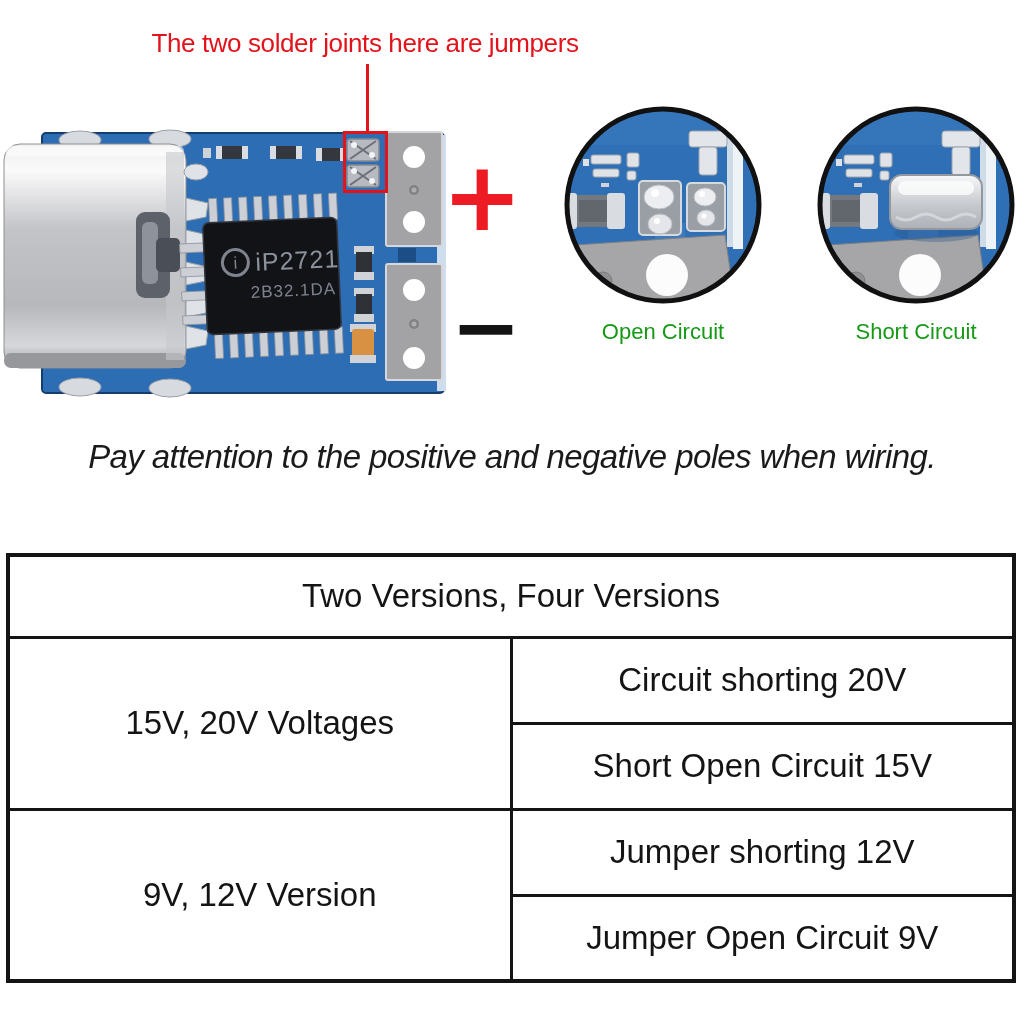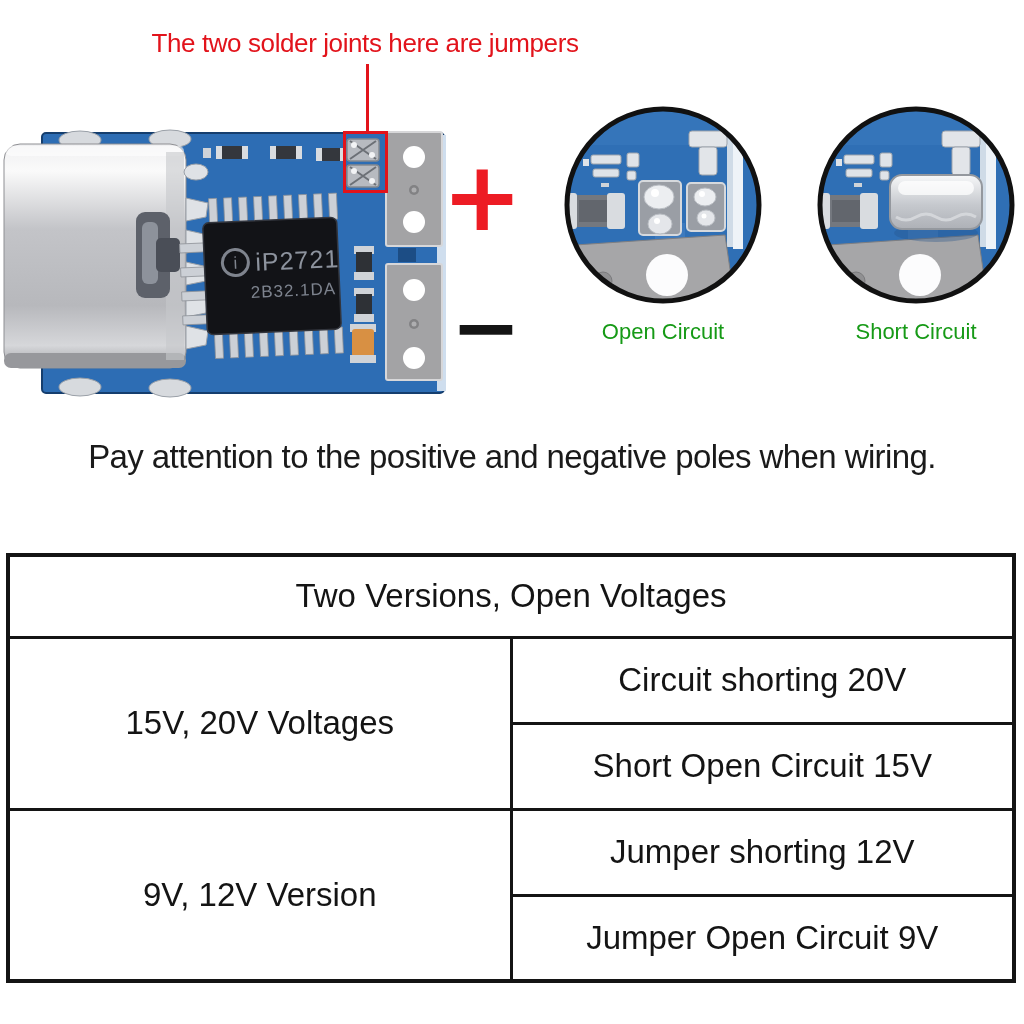--- a/index.html
+++ b/index.html
@@ -19,21 +19,21 @@
   #plus-sign{left:442px;top:147px;line-height:100px;font-size:96px;color:#ed1c24;}
   #minus-sign{left:446px;top:282px;line-height:90px;font-size:84px;color:#141414;}
 
   
   .inset-label{top:319px;width:220px;text-align:center;font-size:22px;color:#169a16;}
   #open-label{left:553px;}
   #short-label{left:806px;}
 
   
   #wiring-caption{left:0;top:438px;width:1024px;text-align:center;
-    font-size:33px;letter-spacing:-0.6px;color:#1a1a1a;}
+    font-size:33px;letter-spacing:-0.6px;color:#1a1a1a;font-style:italic;}
 
   
   #voltage-table{left:6px;top:553px;width:1010px;height:426px;}
   table{width:100%;height:100%;border-collapse:collapse;table-layout:fixed;}
   table,td{border:3px solid #141414;}
   table{border-width:4px;}
   td{font-size:33px;text-align:center;vertical-align:middle;padding:0;}
   td.version-col{width:39.2%;}
   tr.hdr{height:82px;}
   tr.opt{height:86px;}
@@ -254,21 +254,21 @@
 
 <div class="abs inset-label" id="open-label">Open Circuit</div>
 <div class="abs inset-label" id="short-label">Short Circuit</div>
 
 <div class="abs" id="wiring-caption">Pay attention to the positive and negative poles when wiring.</div>
 
 <div class="abs" id="voltage-table">
   <table>
     <tbody>
         <tr class="hdr">
-      <td colspan="2">Two Versions, Open Voltages</td>
+      <td colspan="2">Two Versions, Four Versions</td>
     </tr>
     <tr class="opt">
       <td class="version-col" rowspan="2">15V, 20V Voltages</td>
       <td>Circuit shorting 20V</td>
     </tr>
     <tr class="opt">
       <td>Short Open Circuit 15V</td>
     </tr>
     <tr class="opt">
       <td class="version-col" rowspan="2">9V, 12V Version</td>

